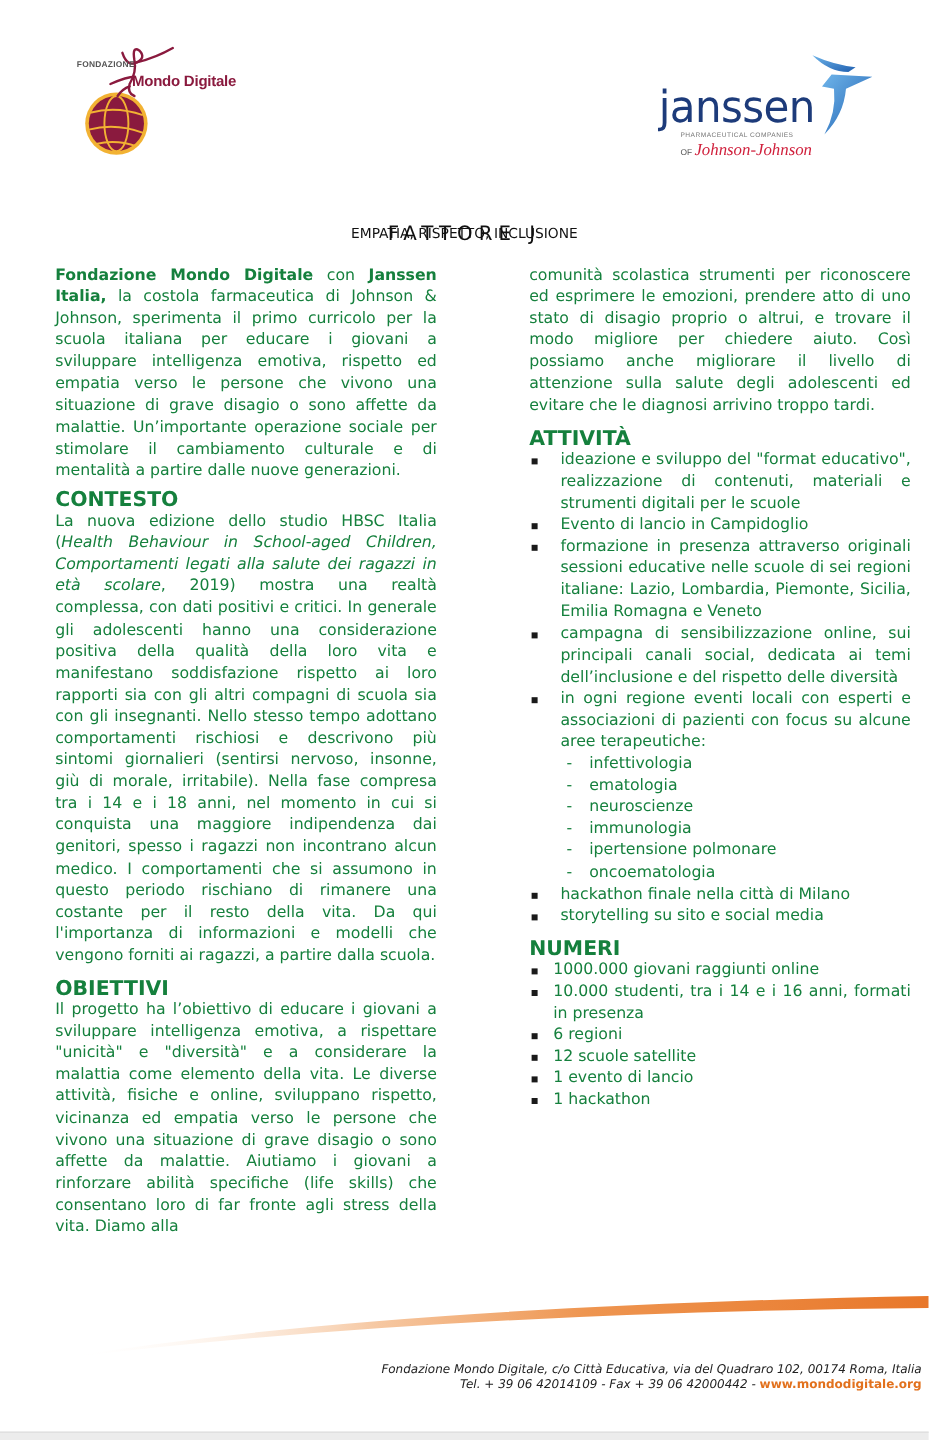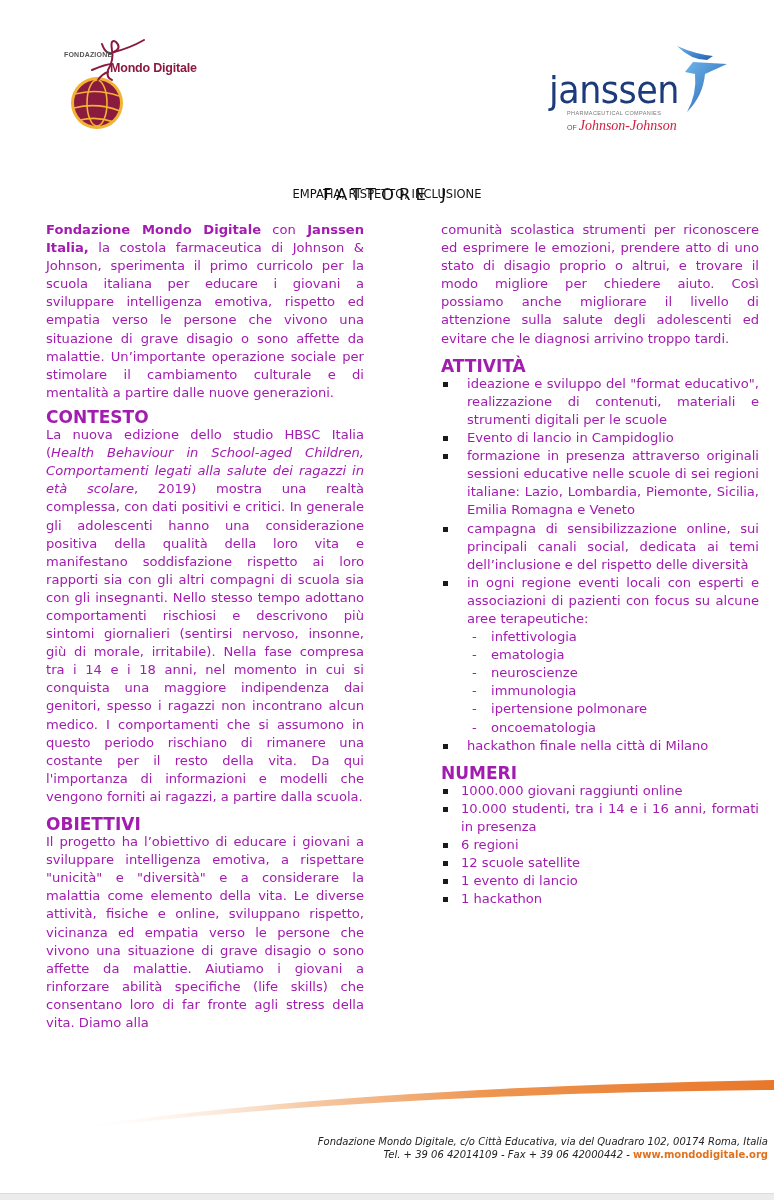--- a/index.html
+++ b/index.html
@@ -18,21 +18,21 @@
   .logo-janssen .j-sub { position: absolute; left: 22px; top: 70px; font-size: 5.5px; color: #777; letter-spacing: 0.4px; font-family: "Liberation Sans", sans-serif; }
   .logo-janssen .j-jj { position: absolute; left: 22px; top: 78px; font-size: 7px; color: #555; font-family: "Liberation Sans", sans-serif; }
   .logo-janssen .j-jj .jj-script { color: #d0203c; font-style: italic; font-family: Liberation Serif, serif; font-size: 14px; }
   .logo-janssen svg { position: absolute; left: 0; top: 0; }
 
   
   .title { position: absolute; left: 0; width: 774px; top: 157px; text-align: center; font-size: 16.5px; letter-spacing: 5px; color: #111; font-family: "DejaVu Sans", sans-serif; margin-top: 28px; }
   .subtitle { position: absolute; left: 0; width: 774px; top: 187px; text-align: center; font-size: 11.5px; color: #111; font-family: "DejaVu Sans", sans-serif; }
 
   
-  .col { position: absolute; top: 221px; font-size: 13.1px; line-height: 18.1px; font-family: "DejaVu Sans", sans-serif; color: #a21caf; }
+  .col { position: absolute; top: 221px; font-size: 13.1px; line-height: 18.1px; font-family: "DejaVu Sans", sans-serif; color: #15803d; }
   .col-left { left: 46px; width: 318px; }
   .col-right { left: 413px; width: 318px; top: 221px; margin-left: 28px; }
   .para { text-align: justify; margin: 0; }
   .para .b { font-weight: bold; }
   .para .i { font-style: italic; }
   .heading { font-weight: bold; font-size: 17px; margin: 0; }
   .gap-sm { height: 6px; }
   .gap-md { height: 9px; }
 
   ul.bullets { list-style: none; padding: 0; margin: 0; }
@@ -116,20 +116,21 @@
         <ul class="dashes">
           <li><span class="dash">-</span><span>infettivologia</span></li>
           <li><span class="dash">-</span><span>ematologia</span></li>
           <li><span class="dash">-</span><span>neuroscienze</span></li>
           <li><span class="dash">-</span><span>immunologia</span></li>
           <li><span class="dash">-</span><span>ipertensione polmonare</span></li>
           <li><span class="dash">-</span><span>oncoematologia</span></li>
         </ul>
       </li>
       <li><span class="sq"></span><span>hackathon finale nella città di Milano</span></li>
+      <li><span class="sq"></span><span>storytelling su sito e social media</span></li>
     </ul>
     <div class="gap-md"></div>
     <h3 class="heading">NUMERI</h3>
     <ul class="bullets numeri">
       <li><span class="sq"></span><span>1000.000 giovani raggiunti online</span></li>
       <li><span class="sq"></span><span>10.000 studenti, tra i 14 e i 16 anni, formati in presenza</span></li>
       <li><span class="sq"></span><span>6 regioni</span></li>
       <li><span class="sq"></span><span>12 scuole satellite</span></li>
       <li><span class="sq"></span><span>1 evento di lancio</span></li>
       <li><span class="sq"></span><span>1 hackathon</span></li>

